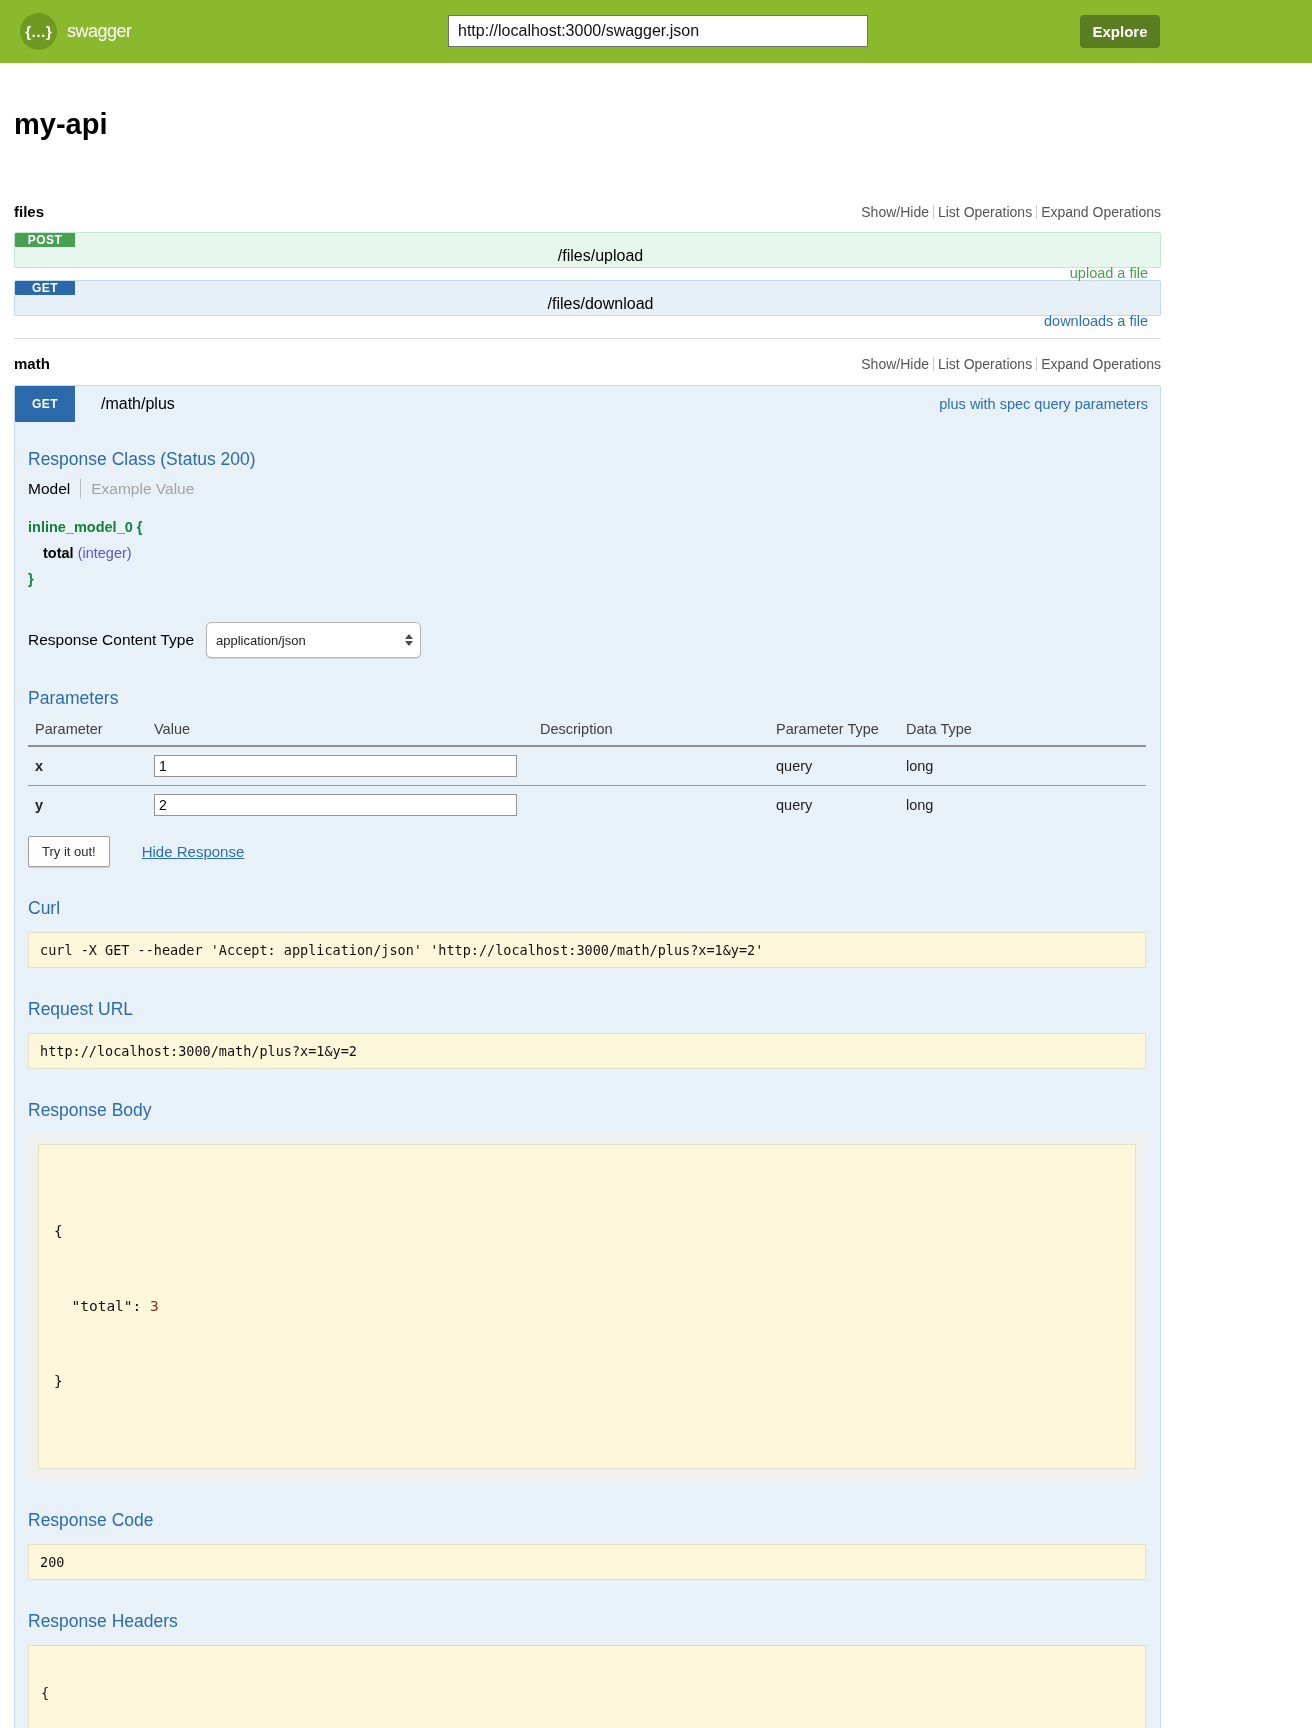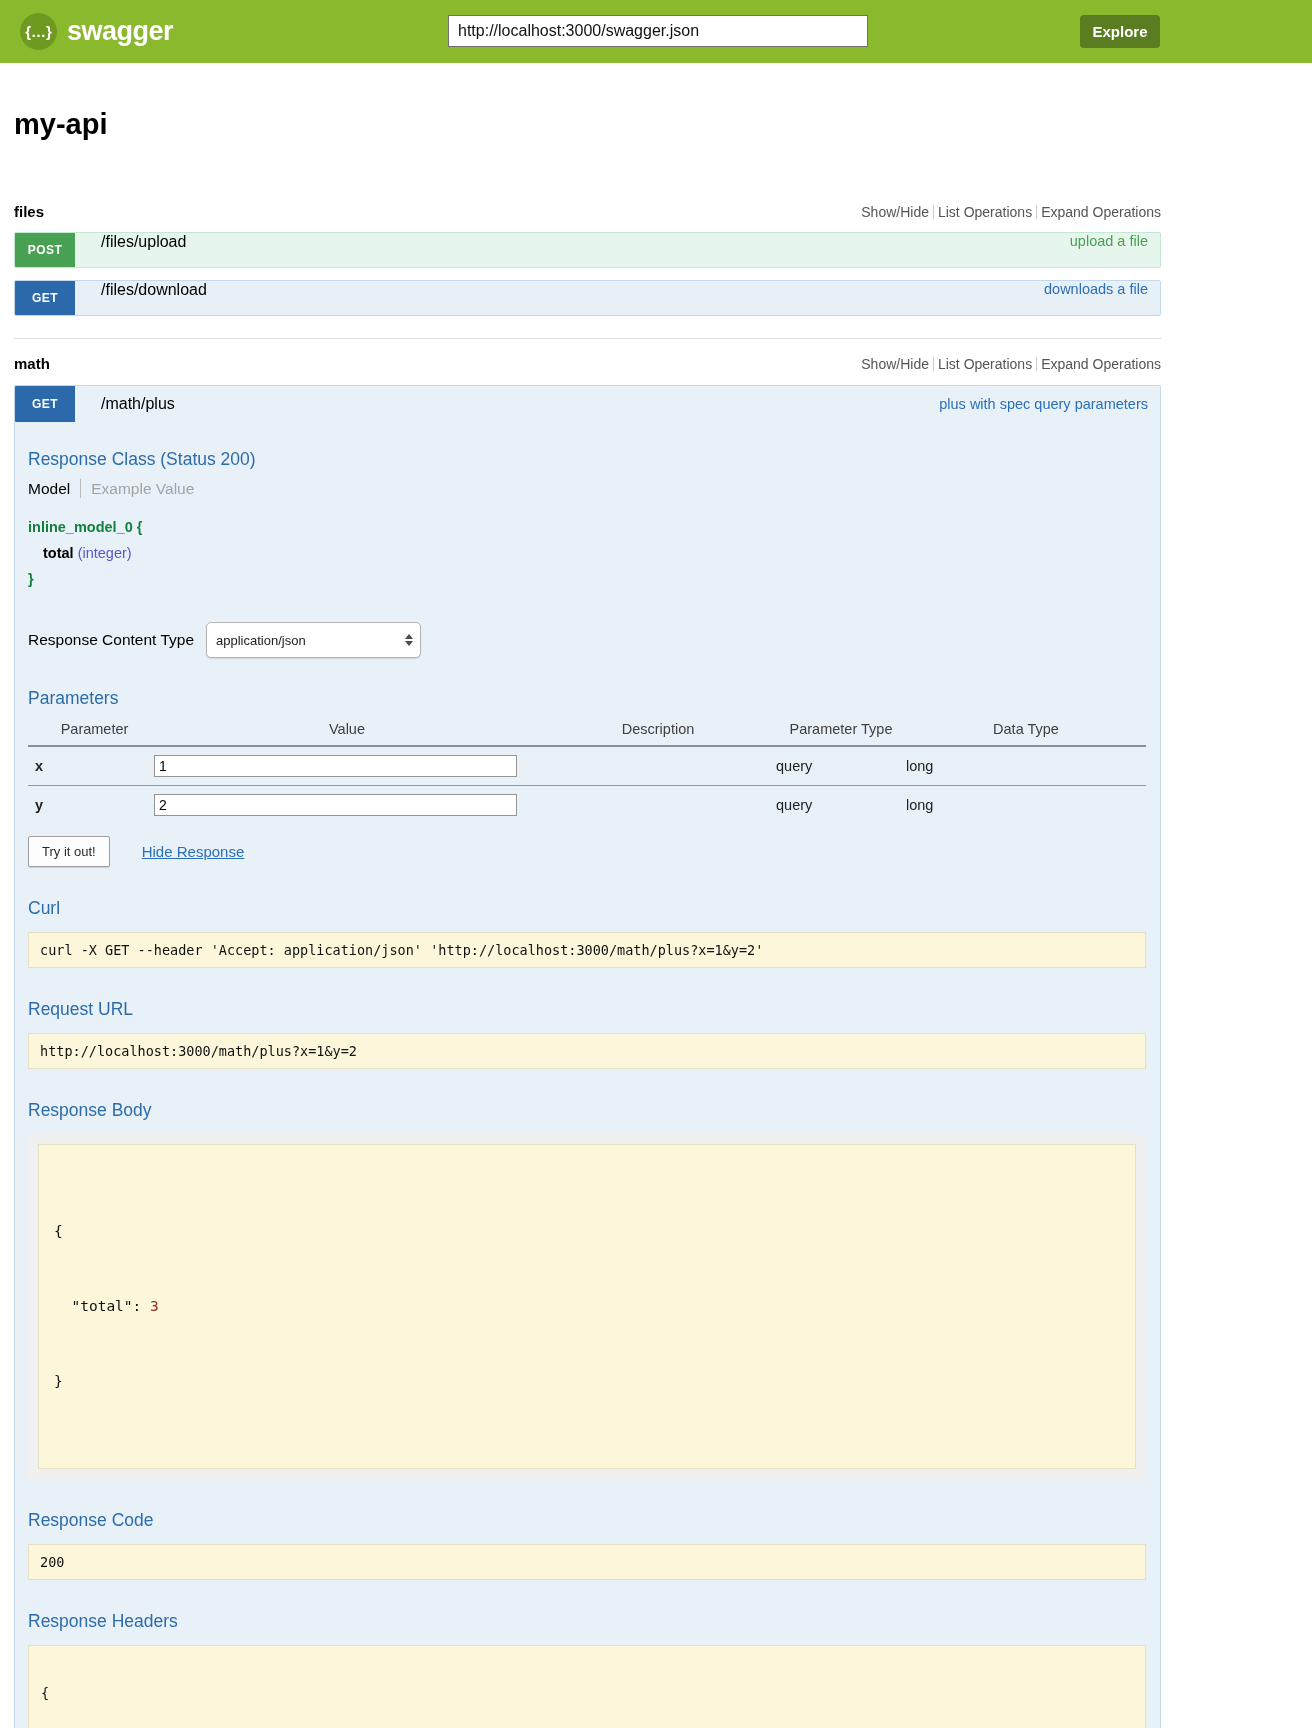--- a/index.html
+++ b/index.html
@@ -24,21 +24,21 @@
     display: flex; align-items: center; gap: 10px;
   }
   .logo-icon {
     width: 37px; height: 37px; border-radius: 50%;
     background: #6f9a22;
     display: flex; align-items: center; justify-content: center;
     color: #fff; font-weight: bold; font-size: 15px;
     font-family: "Liberation Sans", sans-serif;
   }
   .brand {
-    color: #fff; font-weight: bold; font-size: 27px; letter-spacing: -0.5px;
+    color: #fff; font-weight: normal; font-size: 18px; letter-spacing: -0.5px;
   }
   .topbar-input {
     position: absolute; left: 448px; top: 15px;
     width: 420px; height: 32px;
     border: 1px solid #707070;
     box-shadow: 0 0 0 2px #ffffff inset;
     padding: 0 9px;
     font-size: 16px;
     font-family: "Liberation Sans", sans-serif;
     color: #111;
@@ -65,23 +65,24 @@
   }
   .section-head.math { margin-top: 16px; }
   .section-title { font-size: 15px; font-weight: bold; color: #000; }
   .section-controls { display: flex; align-items: center; gap: 4px; font-size: 14px; color: #555; }
   .section-controls .ctl { cursor: pointer; }
   .vdiv { width: 1px; height: 14px; background: #ccc; }
 
   
   .op-row {
     margin-top: 12px; height: 36px;
-    display: flex; 
+    display: flex; align-items: center;
     border-radius: 2px;
     border: 1px solid;
+    flex-direction: column;
   }
   .op-row.post { background: #e7f6ec; border-color: #c3e8d1; }
   .op-row.get  { background: #e7f0f7; border-color: #c3d9ec; }
   .method-badge {
     width: 60px; align-self: stretch;
     display: flex; align-items: center; justify-content: center;
     color: #fff; font-weight: bold; font-size: 12px; letter-spacing: 0.5px;
     border-radius: 1px 0 0 1px;
   }
   .post .method-badge, .badge-post { background: #48a052; }
@@ -127,21 +128,21 @@
   }
   .select-text { font-size: 13px; color: #222; }
   .select-arrows { display: flex; flex-direction: column; gap: 2px; }
   .arr-up { width: 0; height: 0; border-left: 4px solid transparent; border-right: 4px solid transparent; border-bottom: 5px solid #4a4a4a; }
   .arr-down { width: 0; height: 0; border-left: 4px solid transparent; border-right: 4px solid transparent; border-top: 5px solid #4a4a4a; }
 
   .params-heading { margin-top: 30px; }
 
   table.params { margin-top: 6px; width: 100%; border-collapse: collapse; }
   table.params th {
-    text-align: center; font-weight: normal; color: #3f3f3f;
+    text-align: left; font-weight: normal; color: #3f3f3f;
     font-size: 14.5px; padding: 6px 0 8px 0;
     border-bottom: 2px solid #909090;
   }
   table.params th.first, table.params td.first { padding-left: 7px; }
   table.params td { padding: 8px 0; font-size: 14.5px; color: #222; vertical-align: middle; }
   tr.row-x td { border-bottom: 1px solid #999; }
   td.pname { font-weight: bold; font-size: 14.5px; color: #000; }
   .param-input {
     width: 363px; height: 22px;
     border: 1px solid #949494; background: #fff;

